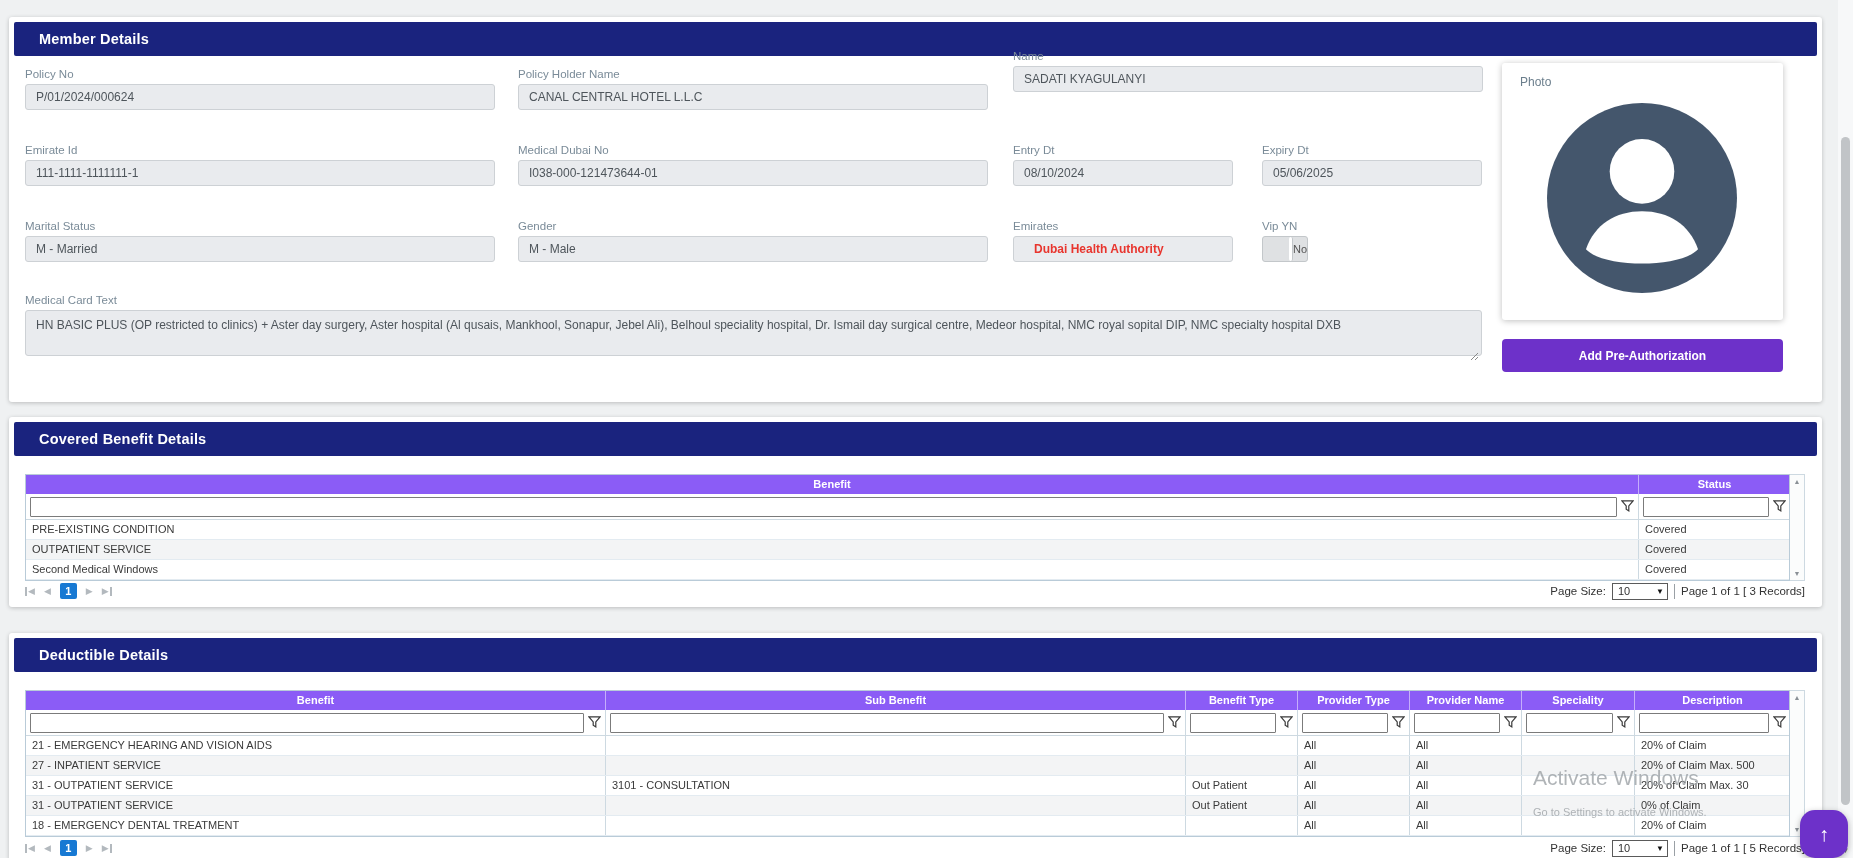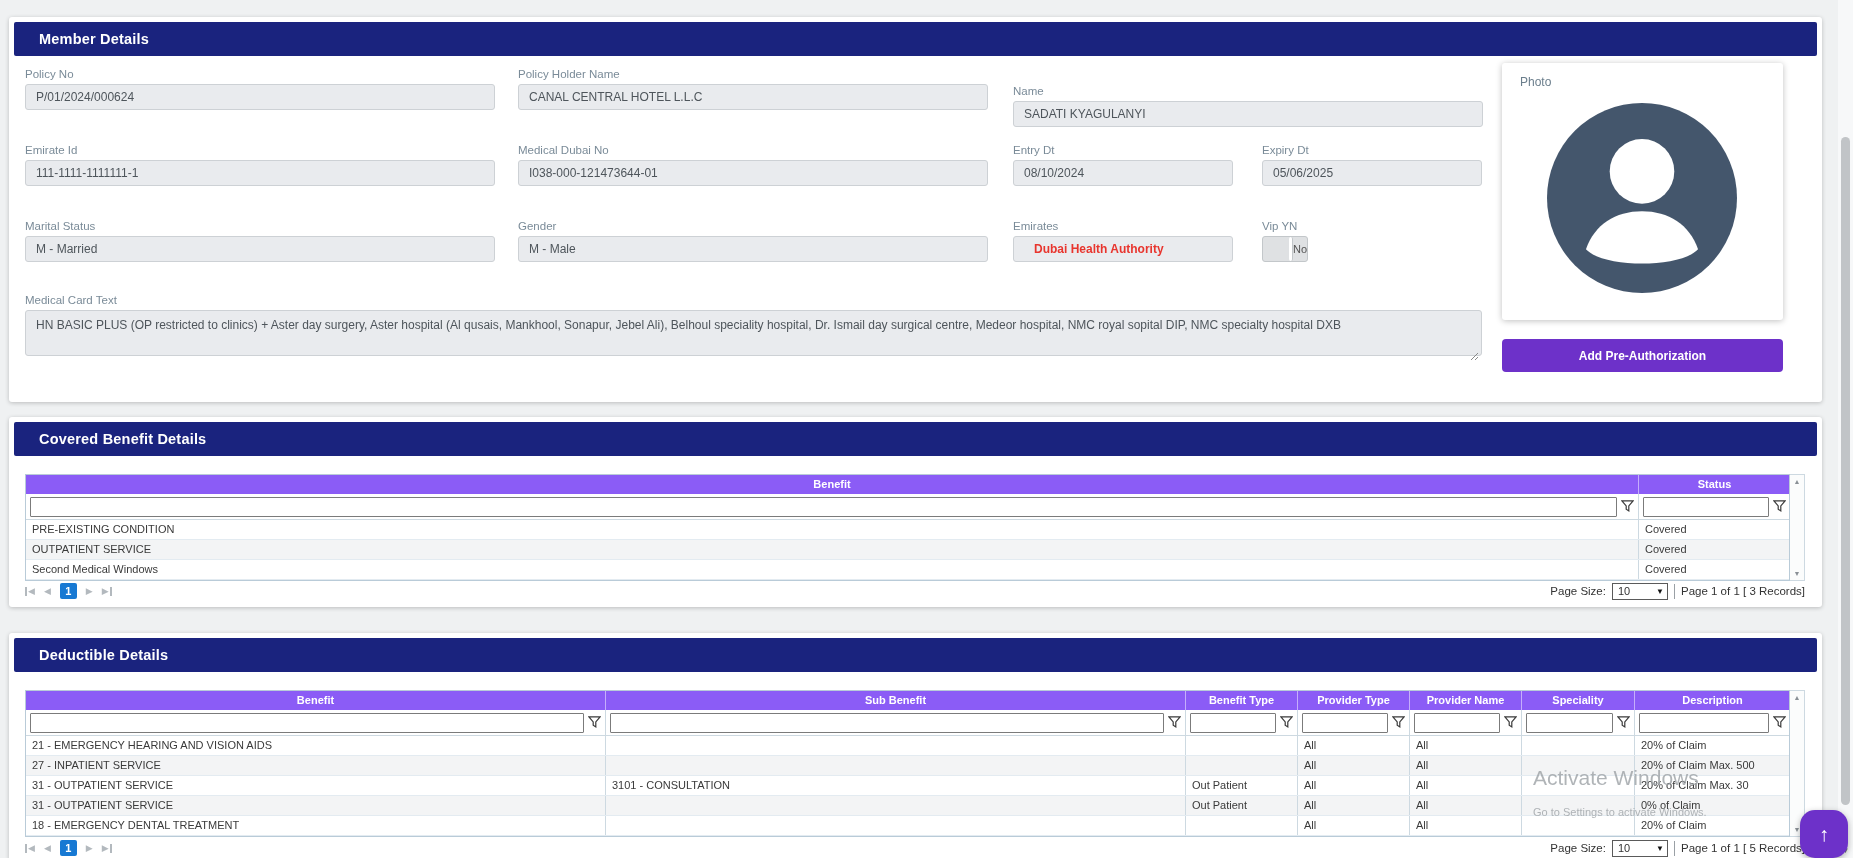--- a/index.html
+++ b/index.html
@@ -116,21 +116,21 @@
   <div class="panel-head">Member Details</div>
 
   <div class="mfield" style="left:16px;top:51px;width:470px">
     <div class="flabel">Policy No</div>
     <div class="fvalue">P/01/2024/000624</div>
   </div>
   <div class="mfield" style="left:509px;top:51px;width:470px">
     <div class="flabel">Policy Holder Name</div>
     <div class="fvalue">CANAL CENTRAL HOTEL L.L.C</div>
   </div>
-  <div class="mfield" style="left:1004px;top:68px;width:470px">
+  <div class="mfield" style="left:1004px;top:33px;width:470px">
     <div class="flabel">Name</div>
     <div class="fvalue">SADATI KYAGULANYI</div>
   </div>
 
   <div class="mfield" style="left:16px;top:127px;width:470px">
     <div class="flabel">Emirate Id</div>
     <div class="fvalue">111-1111-1111111-1</div>
   </div>
   <div class="mfield" style="left:509px;top:127px;width:470px">
     <div class="flabel">Medical Dubai No</div>

